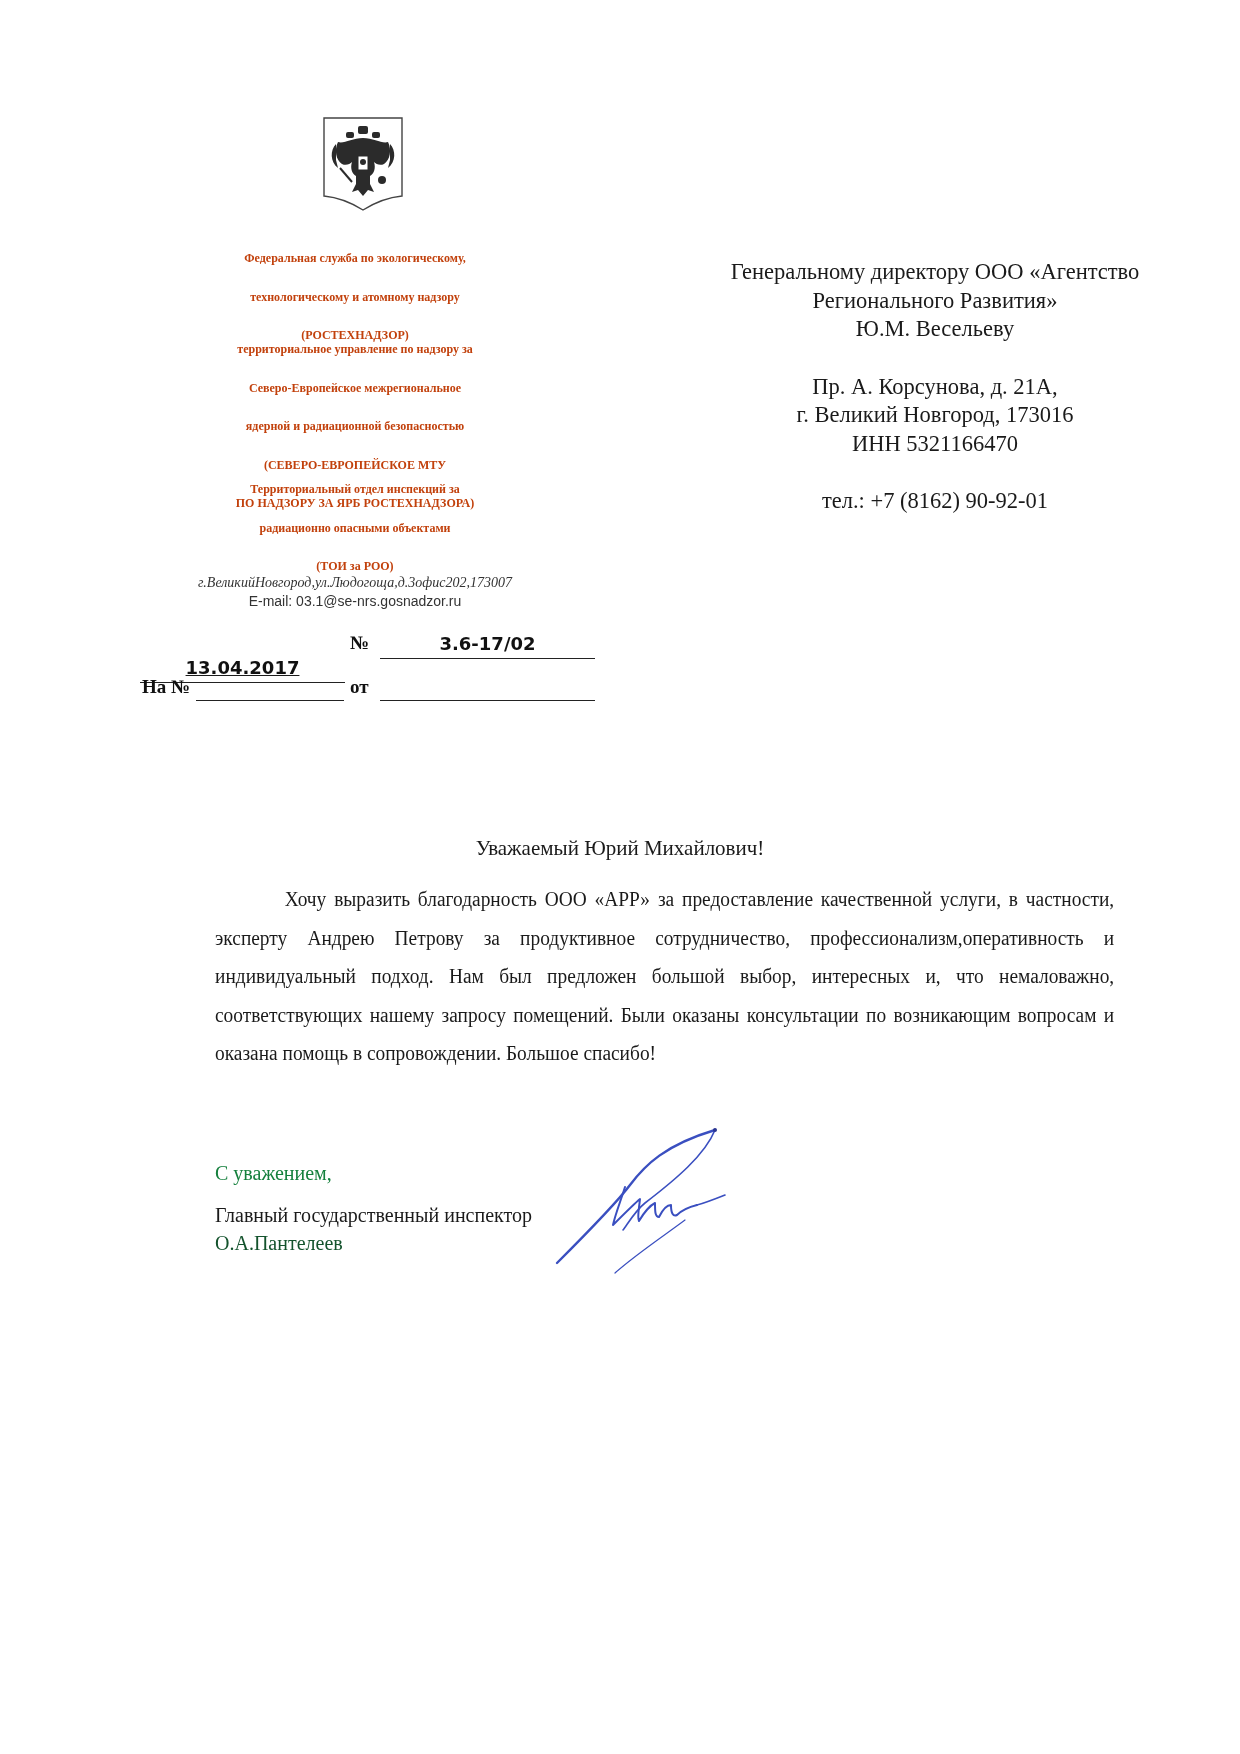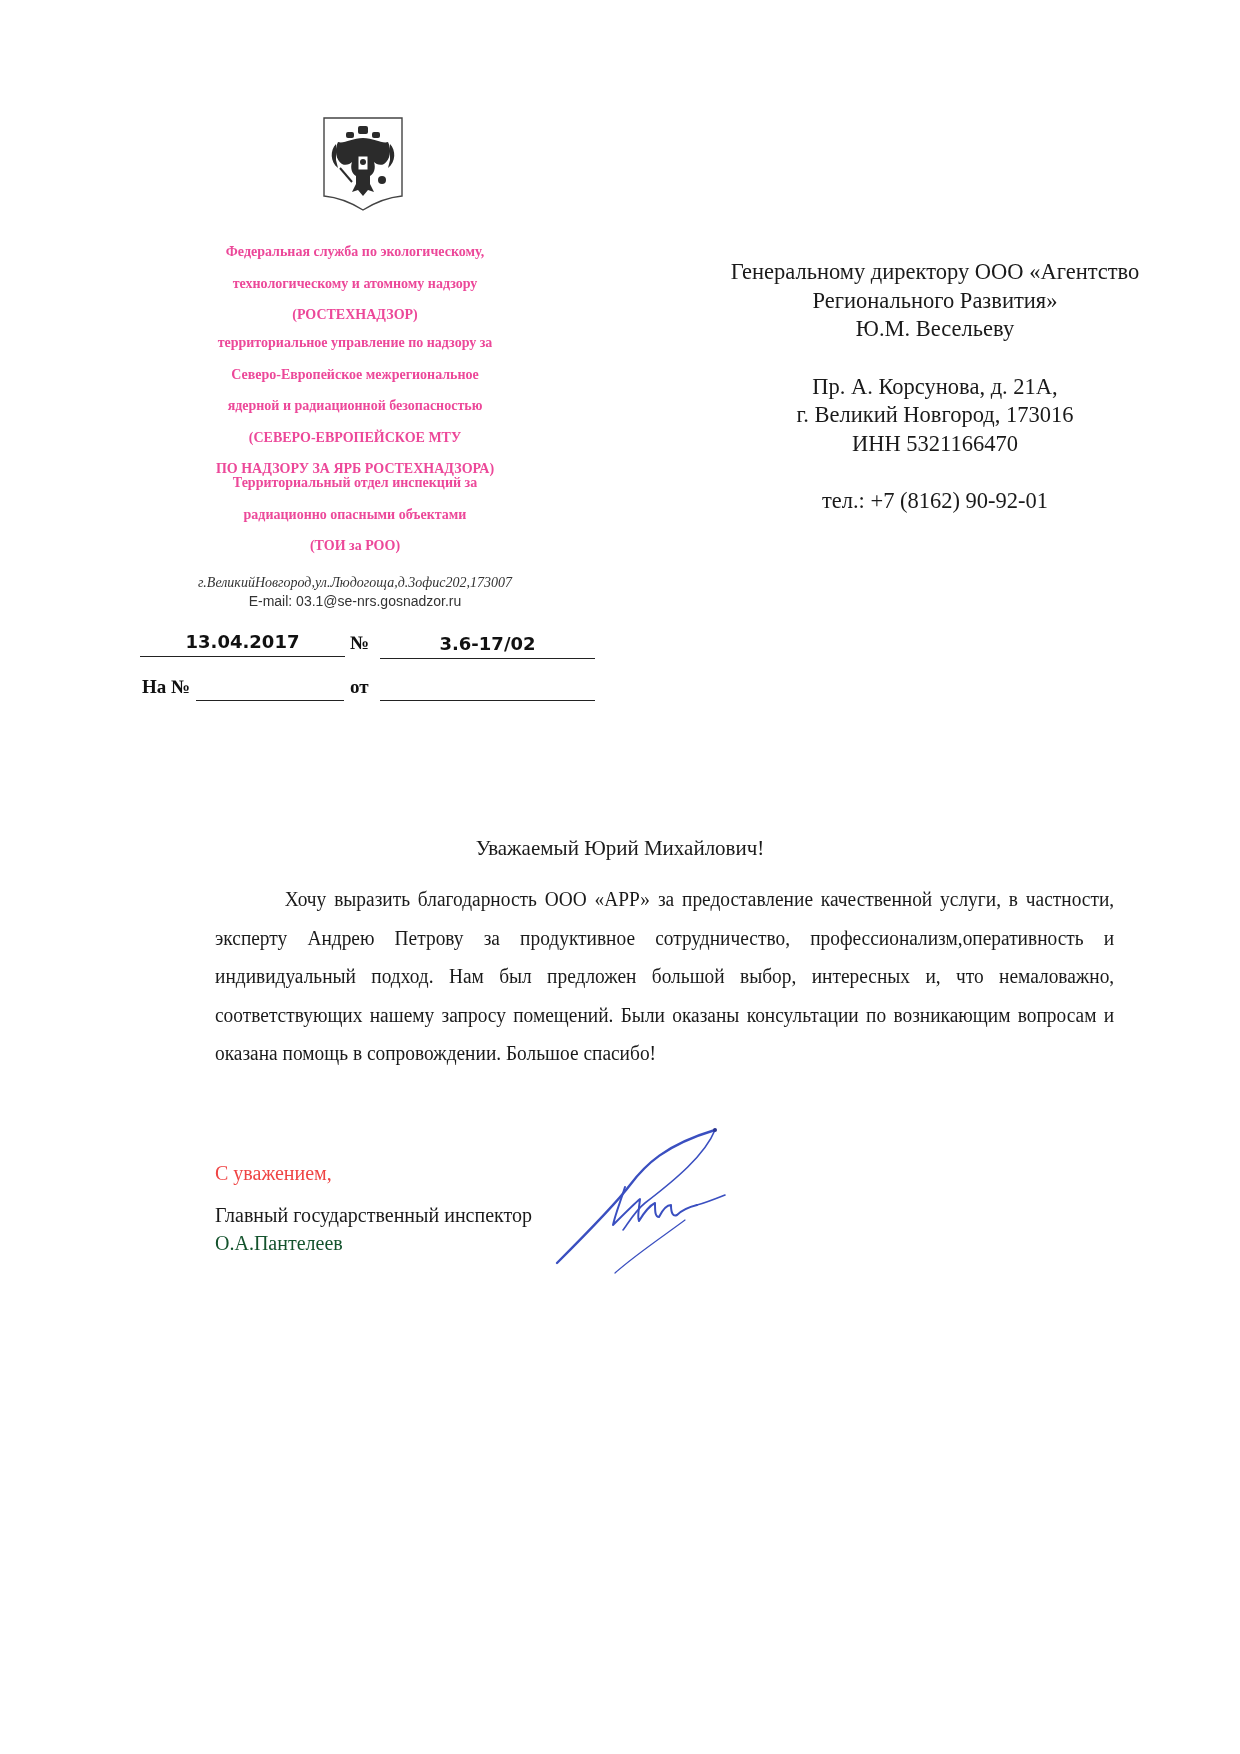--- a/index.html
+++ b/index.html
@@ -1,48 +1,48 @@
 <!DOCTYPE html>
 <html><head>
 <meta charset="utf-8">
 <style>
   html, body { margin: 0; padding: 0; background: #ffffff; }
   body { width: 1240px; height: 1754px; position: relative; overflow: hidden; color: #1a1a1a; }
 
   #emblem { position: absolute; left: 322px; top: 116px; width: 82px; height: 96px; }
 
   .left-block { position: absolute; left: 140px; width: 430px; text-align: center; }
-  .org-bold { font-family: "Liberation Serif", serif; font-weight: bold; font-size: 14px; line-height: 23.5px; color: #ec4899; margin: 8px; }
+  .org-bold { font-family: "Liberation Serif", serif; font-weight: bold; font-size: 12px; line-height: 23.5px; color: #c2410c; margin: 15px; }
   #org-federal { top: 232px; }
   #org-regional { top: 323px; }
   #org-dept { top: 463px; }
 
   #sender-address { top: 573px; font-family: "Liberation Serif", serif; font-size: 14px; color: #333; line-height: 20px; font-style: italic; }
   #sender-email { top: 593px; font-family: "Liberation Sans", sans-serif; font-size: 14px; color: #333; }
 
   .regline { position: absolute; border-bottom: 1.5px solid #222; height: 28px; text-align: center; }
-  #date-line { left: 140px; top: 628px; width: 205px; }
+  #date-line { left: 140px; top: 654px; width: 205px; text-decoration: underline; }
   #num-line { left: 380px; top: 630px; width: 215px; }
   .regval { font-family: "DejaVu Sans", sans-serif; font-weight: bold; font-size: 18px; line-height: 28px; color: #111; }
   .reglabel { position: absolute; font-family: "Liberation Serif", serif; font-weight: bold; font-size: 19px; color: #111; }
   #num-label { left: 350px; top: 632px; }
   #ref-label { left: 142px; top: 676px; }
   #ref-num-line { left: 196px; top: 674px; width: 148px; height: 26px; }
   #from-label { left: 350px; top: 676px; }
   #ref-date-line { left: 380px; top: 674px; width: 215px; height: 26px; }
 
   #recipient { position: absolute; left: 690px; width: 490px; top: 258px; text-align: center; font-family: "Liberation Serif", serif; font-size: 22.5px; line-height: 28.5px; color: #1a1a1a; }
   .gap { height: 29px; }
 
   #salutation { position: absolute; left: 0; width: 1240px; top: 836px; text-align: center; font-family: "Liberation Serif", serif; font-size: 21px; color: #1a1a1a; }
 
   #body-text { position: absolute; left: 215px; width: 927px; top: 880px; font-family: "Liberation Serif", serif; font-size: 20px; line-height: 38.5px; text-align: justify; color: #1a1a1a; transform: scaleX(0.97); transform-origin: left top; }
   #body-text p { margin: 0; text-indent: 72px; }
 
-  #closing { position: absolute; left: 215px; top: 1162px; font-family: "Liberation Serif", serif; font-size: 20px; color: #ef4444; }
+  #closing { position: absolute; left: 215px; top: 1162px; font-family: "Liberation Serif", serif; font-size: 20px; color: #15803d; }
   #signer-title { position: absolute; left: 215px; top: 1204px; font-family: "Liberation Serif", serif; font-size: 20px; color: #1a1a1a; }
   #signer-name { position: absolute; left: 215px; top: 1232px; font-family: "Liberation Serif", serif; font-size: 20px; color: #14532d; }
 
   #signature { position: absolute; left: 555px; top: 1125px; width: 190px; height: 150px; }
 </style>
 </head>
 <body>
 
 <svg id="emblem" viewBox="0 0 82 96">
   <path d="M2 2 H80 V80 Q60 82 41 94 Q22 82 2 80 Z" fill="#fff" stroke="#444" stroke-width="1.4"></path>

